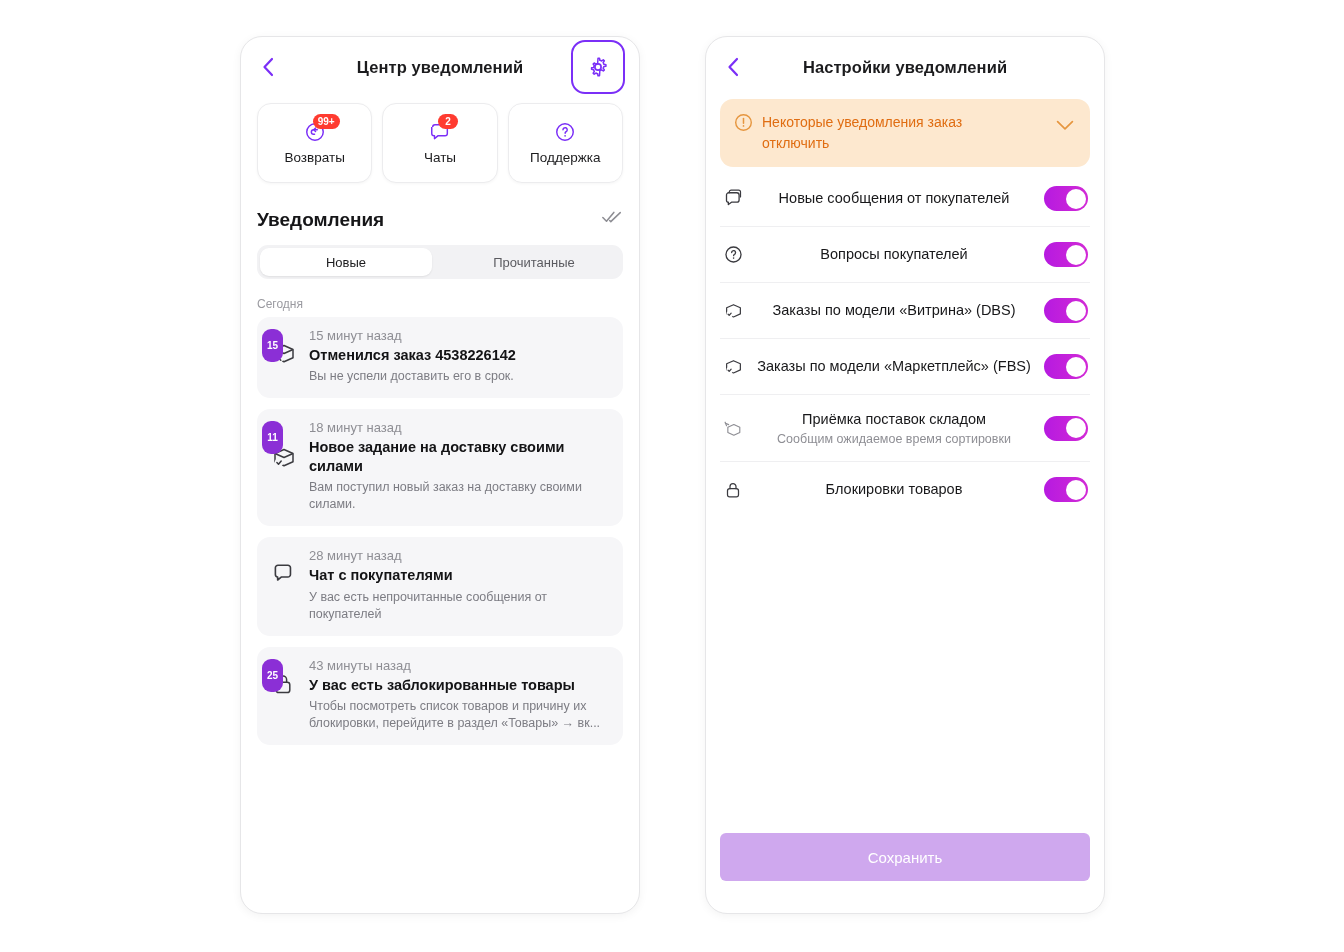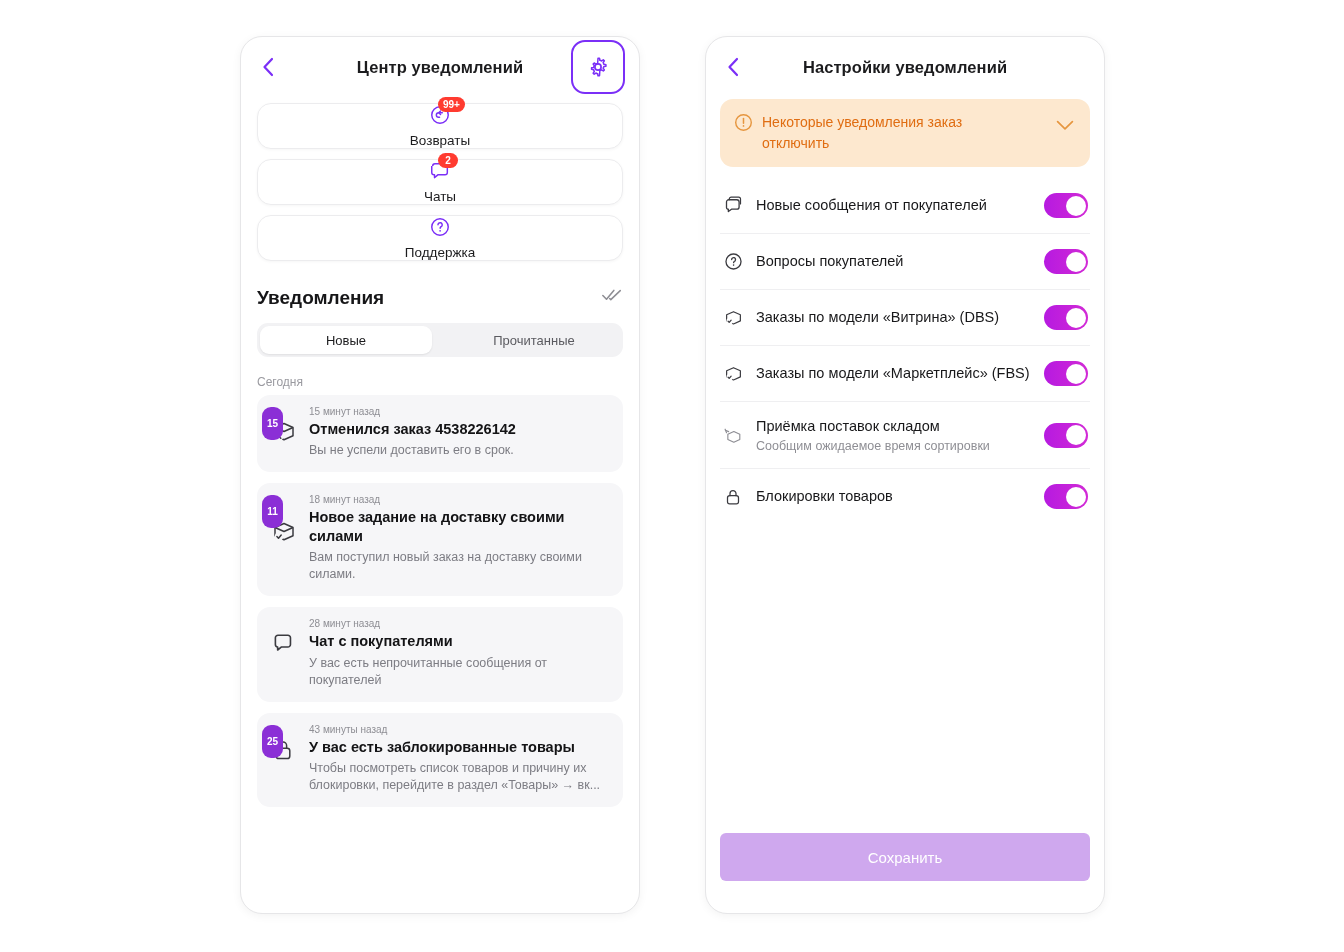--- a/index.html
+++ b/index.html
@@ -82,21 +82,20 @@
     justify-content: center;
     box-sizing: border-box;
     cursor: pointer;
   }
 
   
   .tiles {
     display: flex;
     gap: 10px;
     padding: 6px 16px 0 16px;
-    flex-direction: column;
   }
   .tile {
     flex: 1;
     background: #ffffff;
     border: 1px solid #ececee;
     border-radius: 14px;
     height: 78px;
     display: flex;
     flex-direction: column;
     align-items: center;
@@ -226,21 +225,21 @@
     background: #8b2fd6;
     color: #fff;
     font-size: 10px;
     font-weight: 700;
     display: flex;
     align-items: center;
     justify-content: center;
     z-index: 2;
   }
   .notif-time {
-    font-size: 10px;
+    font-size: 13px;
     color: #8e8e94;
     margin-bottom: 3px;
   }
   .notif-title {
     font-size: 14.5px;
     font-weight: 700;
     color: #141416;
     line-height: 1.32;
     margin-bottom: 3px;
   }
@@ -268,21 +267,22 @@
     line-height: 1.48;
     max-width: 270px;
   }
   .warn-chevron {
     position: absolute;
     right: 16px;
     top: 18px;
   }
 
   .settings-list {
-    padding: 11px 14px 0 14px;
+    padding: 4px 14px 0 14px;
+    text-align: center;
   }
   .setting-row {
     display: flex;
     align-items: center;
     gap: 12px;
     padding: 15px 2px 15px 2px;
     border-bottom: 1px solid #efeff1;
     position: relative;
   }
   .setting-row:last-child { border-bottom: none; }

